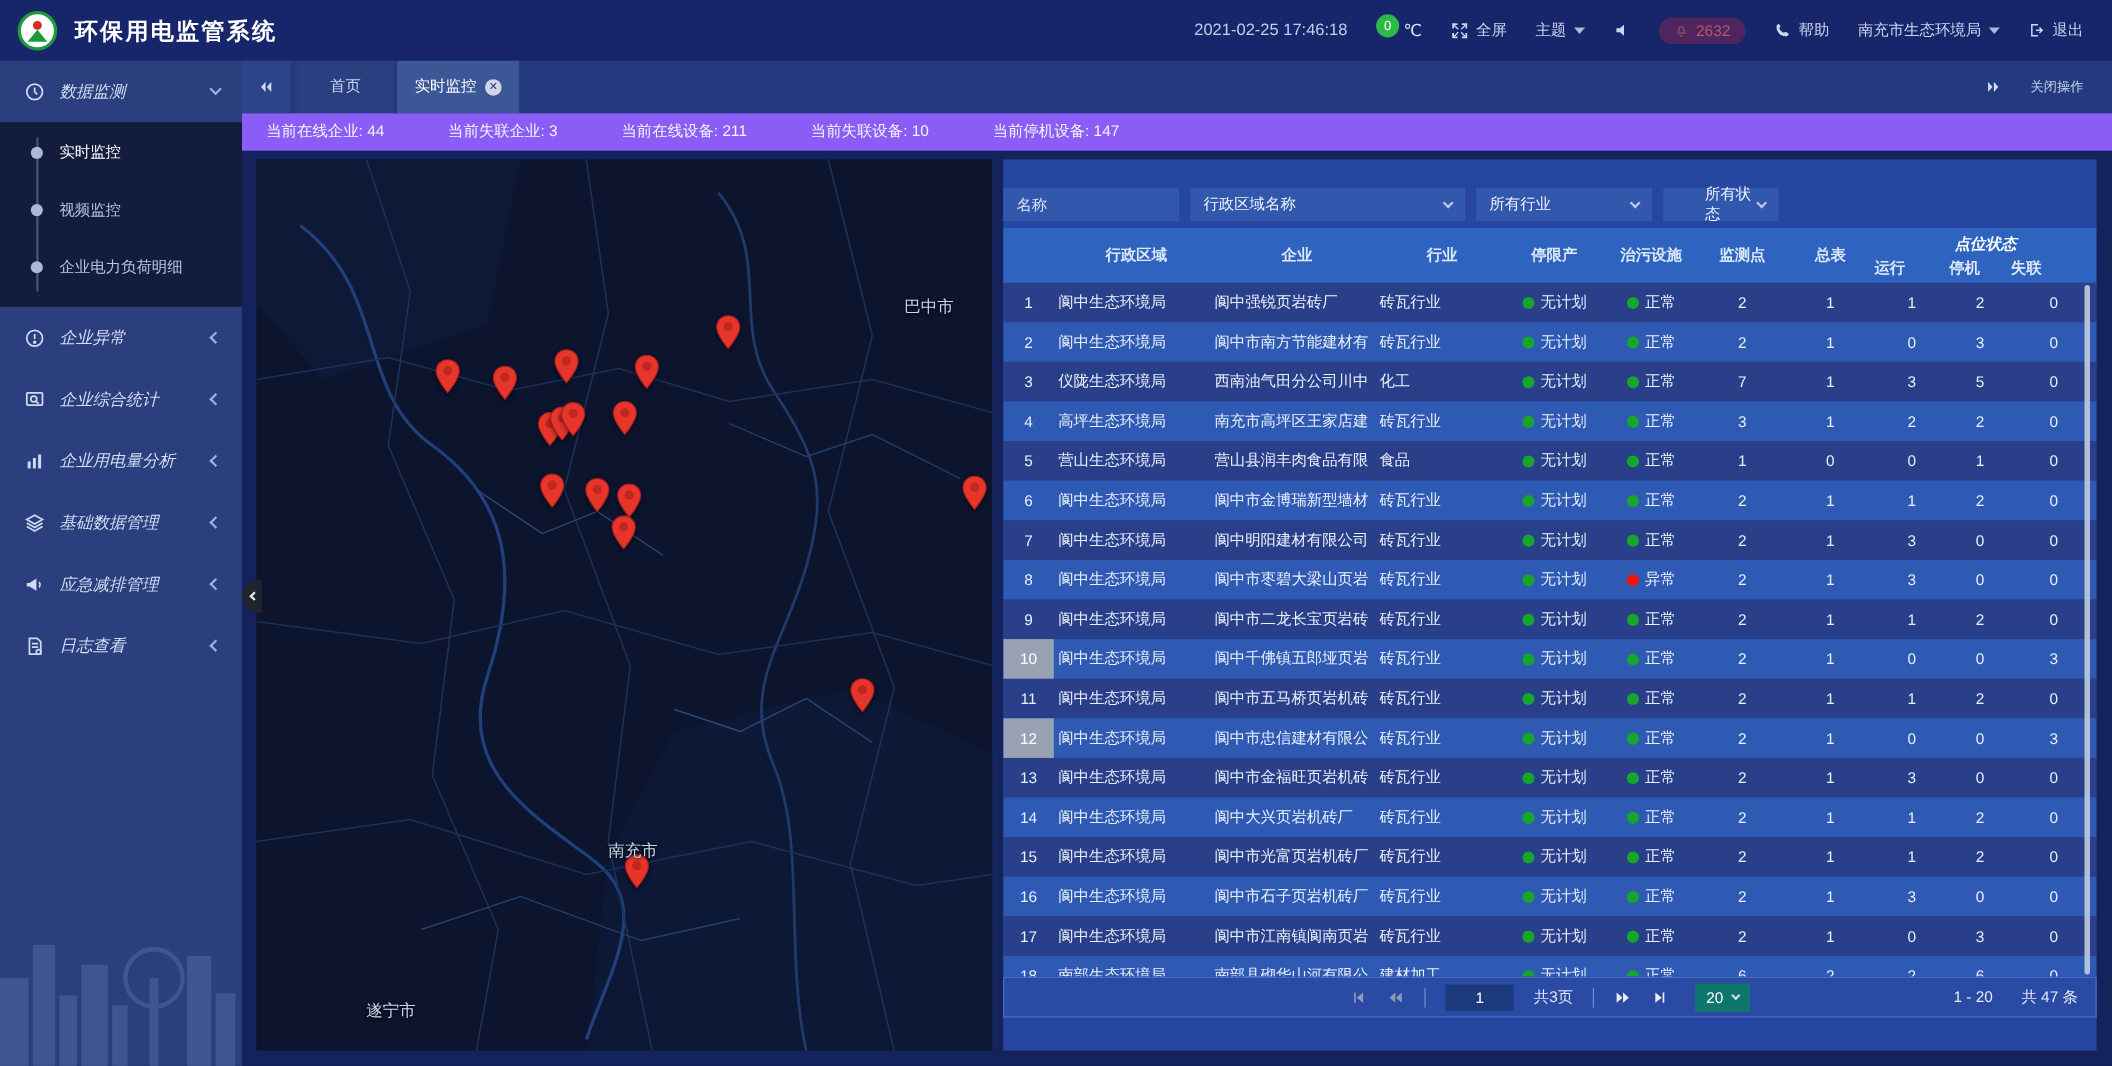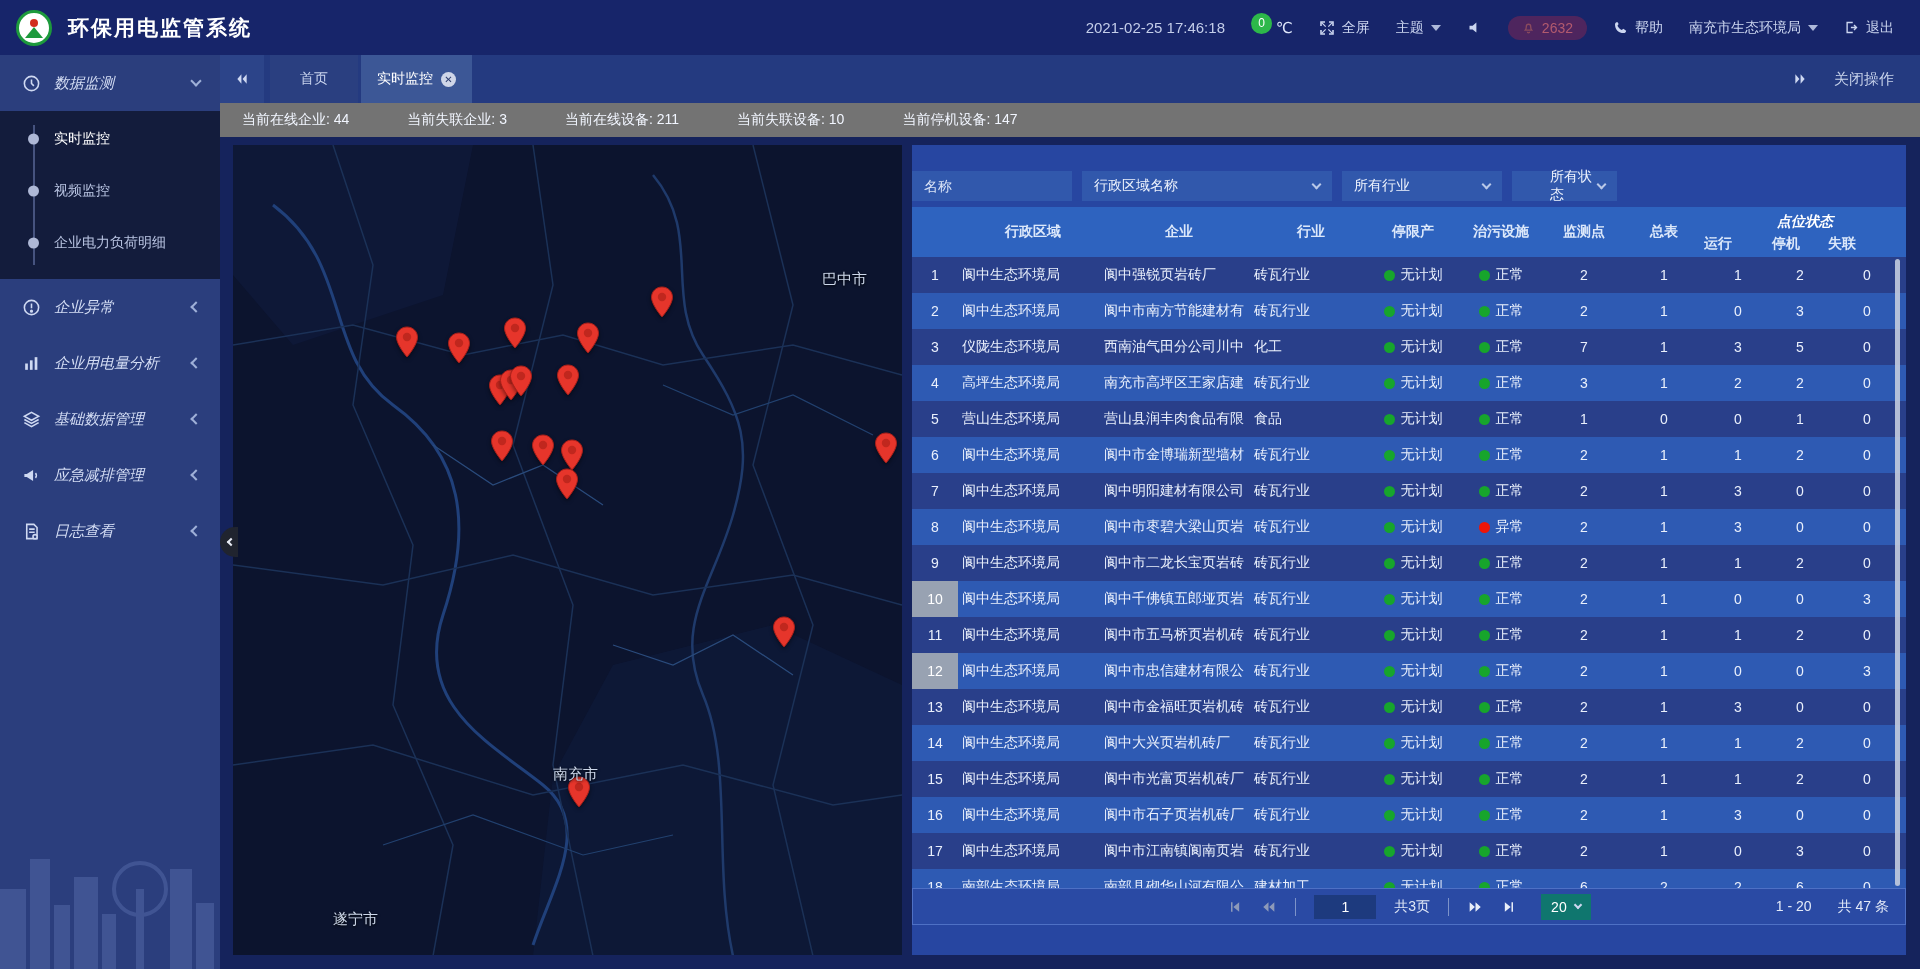--- a/index.html
+++ b/index.html
@@ -53,24 +53,24 @@
   .tabbar{position:absolute;left:220px;top:55px;right:0;height:48px;background:#243a80;
     display:flex;align-items:stretch;z-index:10;}
   .tab-scroll{width:44px;display:flex;align-items:center;justify-content:center;background:#2c4489;
     cursor:pointer;margin-right:6px;}
   .tab{min-width:88px;padding:0 16px;display:flex;align-items:center;justify-content:center;gap:8px;
     font-size:14px;color:#c9d4ee;background:#2a3f80;margin-right:3px;cursor:pointer;}
   .tab.active{background:#3c5796;color:#fff;}
   .tab-close{width:15px;height:15px;border-radius:50%;background:#cfd6e8;color:#2c3c6e;
     font-size:10px;line-height:15px;text-align:center;font-weight:bold;cursor:pointer;}
   .tab-actions{margin-left:auto;display:flex;align-items:center;gap:26px;padding-right:26px;
-    color:#c7d2ea;font-size:15px;}
+    color:#c7d2ea;font-size:12px;}
 
   
-  .statsbar{position:absolute;left:220px;top:103px;right:0;height:34px;background:#737373;
+  .statsbar{position:absolute;left:220px;top:103px;right:0;height:34px;background:#8b5cf6;
     display:flex;align-items:center;gap:58px;padding-left:22px;font-size:14px;color:#f2f6ff;z-index:10;}
   .stat{white-space:nowrap;}
 
   
   .main{position:absolute;left:220px;top:137px;right:0;bottom:0;background:#15235c;}
   .map-panel{position:absolute;left:13px;top:8px;width:669px;bottom:14px;background:#0c142e;overflow:hidden;}
   .map-bg{position:absolute;left:0;top:0;}
   .city-label{position:absolute;transform:translate(-50%,-50%);font-size:15px;color:#cdd8ea;
     text-shadow:0 1px 3px #000;white-space:nowrap;}
   .pin{position:absolute;transform:translate(-50%,-100%);filter:drop-shadow(0 2px 2px rgba(0,0,0,.45));cursor:pointer;}
@@ -223,20 +223,31 @@
             <circle cx="12" cy="12" r="9"></circle>
             <path d="M12 7v6"></path>
             <circle cx="12" cy="16.6" r="1" fill="#cfd9f2"></circle>
           </svg>
         </span>
         <span class="m-label">企业异常</span>
         <span class="chev left"></span>
       </div>
       <div class="menu-item">
         <span>
+          <svg width="19" height="19" viewBox="0 0 24 24" fill="none" stroke="#cfd9f2" stroke-width="2">
+            <rect x="3" y="4" width="18" height="14" rx="1"></rect>
+            <circle cx="11" cy="11" r="3.4"></circle>
+            <path d="M13.5 13.5l3 3"></path>
+          </svg>
+        </span>
+        <span class="m-label">企业综合统计</span>
+        <span class="chev left"></span>
+      </div>
+      <div class="menu-item">
+        <span>
           <svg width="19" height="19" viewBox="0 0 24 24" fill="#cfd9f2">
             <rect x="4" y="12" width="3.4" height="8"></rect>
             <rect x="10" y="8" width="3.4" height="12"></rect>
             <rect x="16" y="4" width="3.4" height="16"></rect>
           </svg>
         </span>
         <span class="m-label">企业用电量分析</span>
         <span class="chev left"></span>
       </div>
       <div class="menu-item">

